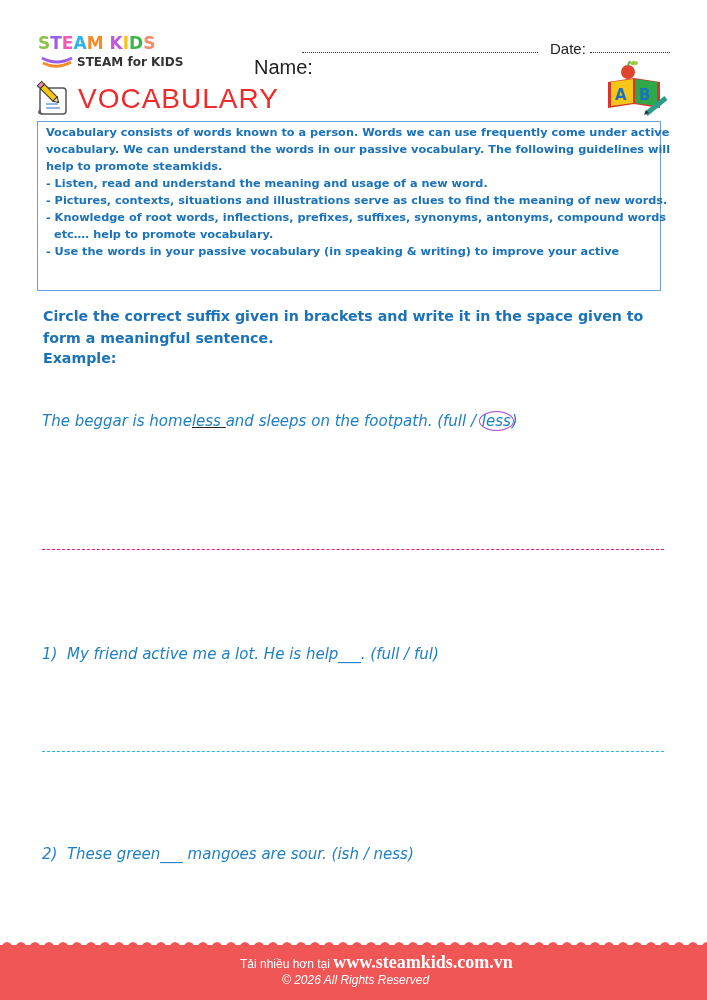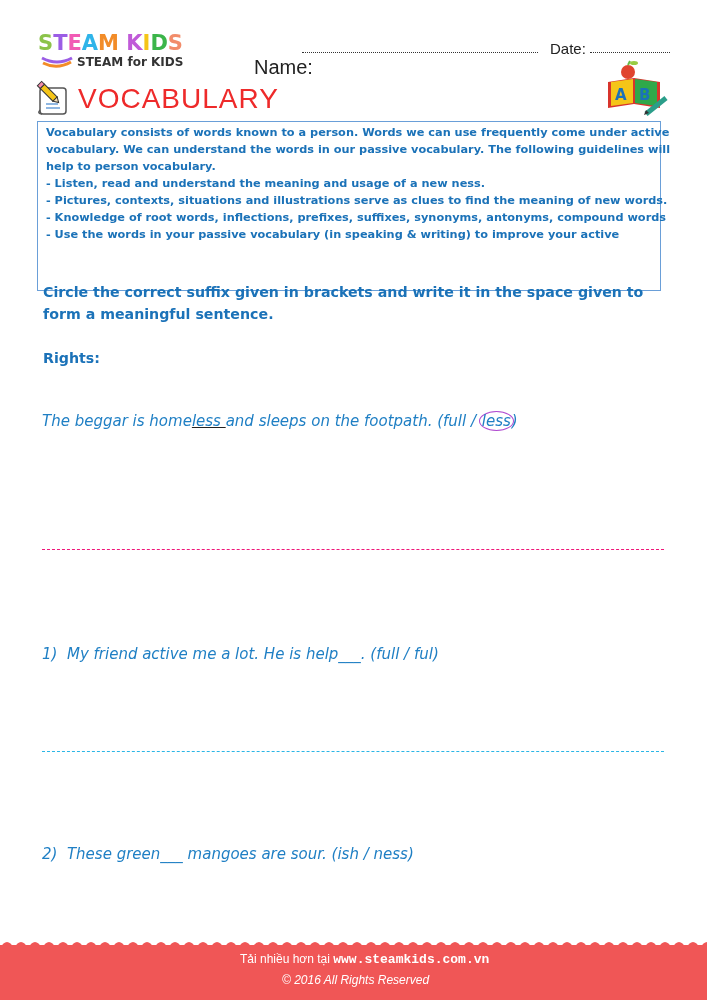--- a/index.html
+++ b/index.html
@@ -1,59 +1,59 @@
 <!DOCTYPE html>
 <html><head>
 <meta charset="utf-8">
 <style>
   html, body { margin:0; padding:0; }
   body { width:707px; height:1000px; background:#fff; position:relative; overflow:hidden; font-family:"Liberation Sans", sans-serif; }
   .abs { position:absolute; }
 
   
-  .logo-title { left:38px; top:28px; font-family:"DejaVu Sans", sans-serif; font-weight:900; font-size:21px; letter-spacing:0px; line-height:30px;text-align:right; }
+  .logo-title { left:38px; top:28px; font-family:"DejaVu Sans", sans-serif; font-weight:900; font-size:17px; letter-spacing:0px; line-height:30px;text-align:right; }
   .logo-title span { display:inline-block; }
   .logo-swoosh { left:40px; top:56px; width:34px; height:12px; }
   .logo-sub { left:77px; top:55px; font-family:"DejaVu Sans", sans-serif; font-weight:bold; font-size:12px; color:#333; }
 
   
   .name-label { left:254px; top:56px; font-size:20px; color:#222; }
   .name-line { left:302px; top:52px; width:236px; border-bottom:1px dotted #333; }
   .date-label { left:550px; top:40px; font-size:15px; color:#222; }
   .date-line { left:590px; top:52px; width:80px; border-bottom:1px dotted #333; }
 
   
   .scroll-icon { left:34px; top:80px; width:38px; height:38px; }
   .heading { left:78px; top:83px; font-family:"Liberation Sans", sans-serif; font-weight:normal; font-size:28px; color:#ee2a2a; letter-spacing:1px; }
   .book-icon { left:600px; top:60px; width:70px; height:56px; }
 
   
   .info-box { left:37px; top:121px; width:624px; height:170px; border:1.5px solid #6a9fd8; border-radius:0; box-sizing:border-box; padding:2px 6px 0 8px; }
   .info-box p { margin:0; font-family:"DejaVu Sans", sans-serif; font-weight:bold; font-size:11.3px; line-height:17px; color:#1b72b8; white-space:nowrap; }
   .info-box p.indent { padding-left:8px; }
 
-  .instruction { left:43px; top:281px; width:630px; font-family:"DejaVu Sans", sans-serif; font-weight:bold; font-size:14.2px; line-height:22px; color:#1b72b8; }
+  .instruction { left:43px; top:305px; width:630px; font-family:"DejaVu Sans", sans-serif; font-weight:bold; font-size:14.2px; line-height:22px; color:#1b72b8; }
   .example-label { left:43px; top:350px; font-family:"DejaVu Sans", sans-serif; font-weight:bold; font-size:14.2px; color:#1b72b8; }
 
   .sentence { font-family:"DejaVu Sans", sans-serif; font-size:15px; color:#1f7fc4; white-space:pre;font-style:italic; }
   .example-sentence { left:42px; top:412px; }
   .answer-under { text-decoration:underline; text-decoration-color:#222; }
   .circled { display:inline-block; border:1.5px solid #b04ad0; border-radius:50%; padding:0 2px; margin:-2px -2px; }
 
   .dash-pink { left:42px; top:549px; width:622px; border-top:1.5px dashed #f0167a; }
   .dash-blue { left:42px; top:751px; width:622px; border-top:1.5px dashed #2bb6e6; }
 
   .q1 { left:42px; top:645px; }
   .q2 { left:42px; top:845px; }
 
   
   .footer { left:0; top:945px; width:707px; height:55px; background:#f05656; }
   .scallop { left:0; top:938px; width:707px; height:10px; }
   .footer-line1 { left:240px; top:952px; font-size:12px; color:#fff; white-space:nowrap; }
-  .footer-line1 b { font-family:Liberation Mono, monospace; font-size:13px; }
+  .footer-line1 b { font-family:Liberation Serif, serif; font-size:18px; }
   .footer-line2 { left:282px; top:973px; font-size:12px; color:#fff; font-style:italic; white-space:nowrap; }
 </style>
 </head>
 <body>
 
 <div class="abs logo-title" id="logo-title"><span style="color: rgb(139, 195, 74);">S</span><span style="color: rgb(155, 93, 229);">T</span><span style="color: rgb(241, 91, 181);">E</span><span style="color: rgb(47, 180, 233);">A</span><span style="color: rgb(242, 140, 40);">M</span><span style="color: rgb(255, 255, 255);">&nbsp;</span><span style="color: rgb(192, 90, 216);">K</span><span style="color: rgb(245, 197, 24);">I</span><span style="color: rgb(59, 181, 74);">D</span><span style="color: rgb(242, 140, 106);">S</span></div>
 <svg class="abs logo-swoosh" viewBox="0 0 34 12">
   <path d="M2 2 Q17 10 32 2" stroke="#9b5de5" stroke-width="3" fill="none"></path>
   <path d="M3 7 Q17 14 31 6" stroke="#f28c28" stroke-width="3" fill="none"></path>
 </svg>
@@ -86,38 +86,39 @@
   <path d="M35 19 L57 22 L57 46 L35 43 Z" fill="#2fa84a"></path>
   <text x="15" y="40" font-family="DejaVu Sans, sans-serif" font-weight="bold" font-size="15" fill="#1b72b8">A</text>
   <text x="39" y="40" font-family="DejaVu Sans, sans-serif" font-weight="bold" font-size="15" fill="#1b72b8">B</text>
   <line x1="46" y1="54" x2="66" y2="38" stroke="#2b9e8a" stroke-width="5"></line>
   <polygon points="44,55 46,50 49,53" fill="#333"></polygon>
 </svg>
 
 <div class="abs info-box">
   <p>Vocabulary consists of words known to a person. Words we can use frequently come under active</p>
   <p>vocabulary. We can understand the words in our passive vocabulary. The following guidelines will</p>
-  <p>help to person vocabulary.</p>
-  <p>- Listen, read and understand the meaning and usage of a new ness.</p>
+  <p>help to promote steamkids.</p>
+  <p>- Listen, read and understand the meaning and usage of a new word.</p>
   <p>- Pictures, contexts, situations and illustrations serve as clues to find the meaning of new words.</p>
   <p>- Knowledge of root words, inflections, prefixes, suffixes, synonyms, antonyms, compound words</p>
+  <p class="indent">etc…. help to promote vocabulary.</p>
   <p>- Use the words in your passive vocabulary (in speaking &amp; writing) to improve your active</p>
 </div>
 
 <div class="abs instruction">Circle the correct suffix given in brackets and write it in the space given to form a meaningful sentence.</div>
-<div class="abs example-label">Rights:</div>
+<div class="abs example-label">Example:</div>
 
 <div class="abs sentence example-sentence"><span>The beggar is home</span><span class="answer-under">less </span><span>and sleeps on the footpath. (full / </span><span class="circled">less</span><span>)</span></div>
 
 <div class="abs dash-pink"></div>
 
 <div class="abs sentence q1"><span>1)</span>  <span>My friend active me a lot. He is help___. (full / ful)</span></div>
 
 <div class="abs dash-blue"></div>
 
 <div class="abs sentence q2"><span>2)</span>  <span>These green___ mangoes are sour. (ish / ness)</span></div>
 
 <svg class="abs scallop" viewBox="0 0 707 10" preserveAspectRatio="none" id="scallop">
     <path d="M0 10 L0 10 Q7 -2 14 10 L14 10 Q21 -2 28 10 L28 10 Q35 -2 42 10 L42 10 Q49 -2 56 10 L56 10 Q63 -2 70 10 L70 10 Q77 -2 84 10 L84 10 Q91 -2 98 10 L98 10 Q105 -2 112 10 L112 10 Q119 -2 126 10 L126 10 Q133 -2 140 10 L140 10 Q147 -2 154 10 L154 10 Q161 -2 168 10 L168 10 Q175 -2 182 10 L182 10 Q189 -2 196 10 L196 10 Q203 -2 210 10 L210 10 Q217 -2 224 10 L224 10 Q231 -2 238 10 L238 10 Q245 -2 252 10 L252 10 Q259 -2 266 10 L266 10 Q273 -2 280 10 L280 10 Q287 -2 294 10 L294 10 Q301 -2 308 10 L308 10 Q315 -2 322 10 L322 10 Q329 -2 336 10 L336 10 Q343 -2 350 10 L350 10 Q357 -2 364 10 L364 10 Q371 -2 378 10 L378 10 Q385 -2 392 10 L392 10 Q399 -2 406 10 L406 10 Q413 -2 420 10 L420 10 Q427 -2 434 10 L434 10 Q441 -2 448 10 L448 10 Q455 -2 462 10 L462 10 Q469 -2 476 10 L476 10 Q483 -2 490 10 L490 10 Q497 -2 504 10 L504 10 Q511 -2 518 10 L518 10 Q525 -2 532 10 L532 10 Q539 -2 546 10 L546 10 Q553 -2 560 10 L560 10 Q567 -2 574 10 L574 10 Q581 -2 588 10 L588 10 Q595 -2 602 10 L602 10 Q609 -2 616 10 L616 10 Q623 -2 630 10 L630 10 Q637 -2 644 10 L644 10 Q651 -2 658 10 L658 10 Q665 -2 672 10 L672 10 Q679 -2 686 10 L686 10 Q693 -2 700 10 L700 10 Q707 -2 714 10 Z" fill="#f05656"></path>
   </svg>
 <div class="abs footer" style="background: rgb(240, 86, 86);"></div>
 <div class="abs footer-line1"><span>Tải nhiều hơn tại </span><b>www.steamkids.com.vn</b></div>
-<div class="abs footer-line2">©  2016 All Rights Reserved</div>
+<div class="abs footer-line2">©  2026 All Rights Reserved</div>
 
 </body></html>

